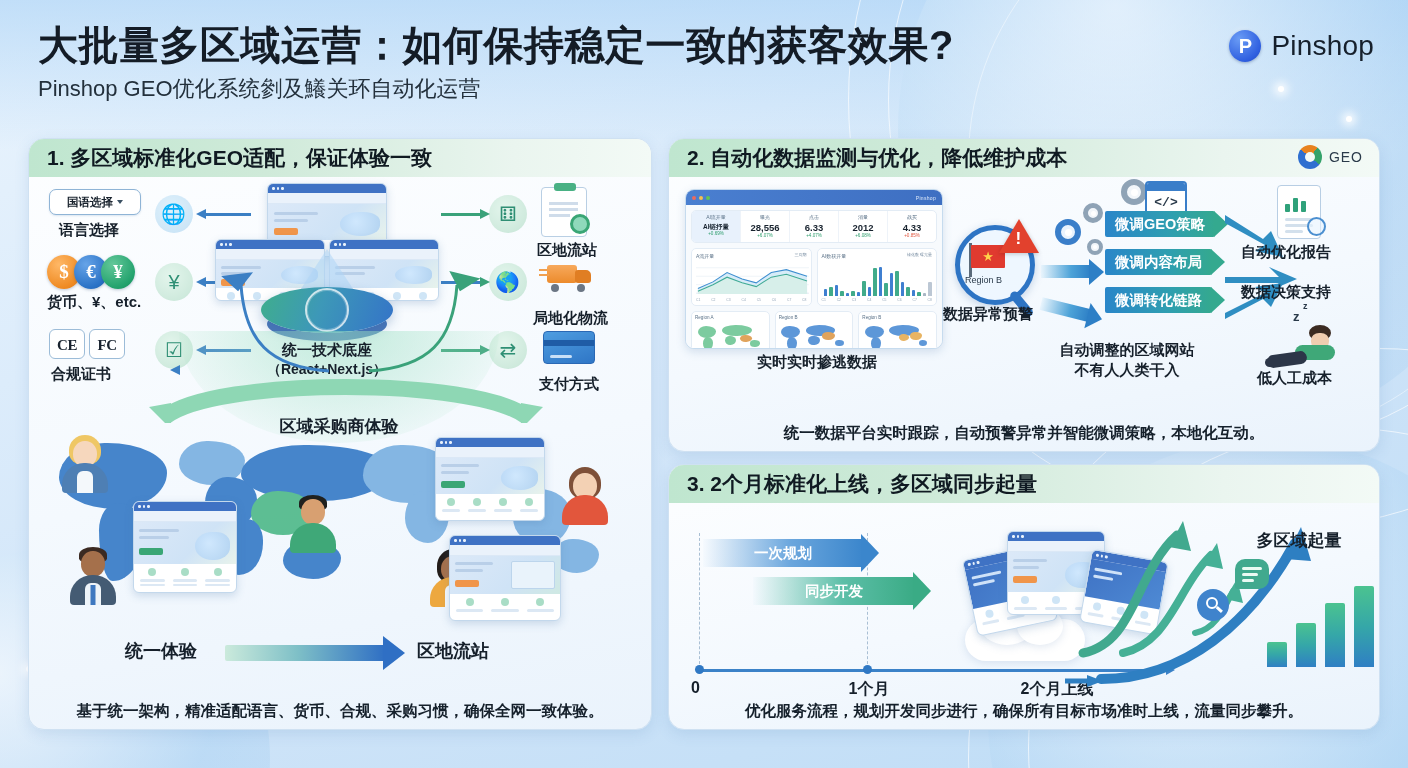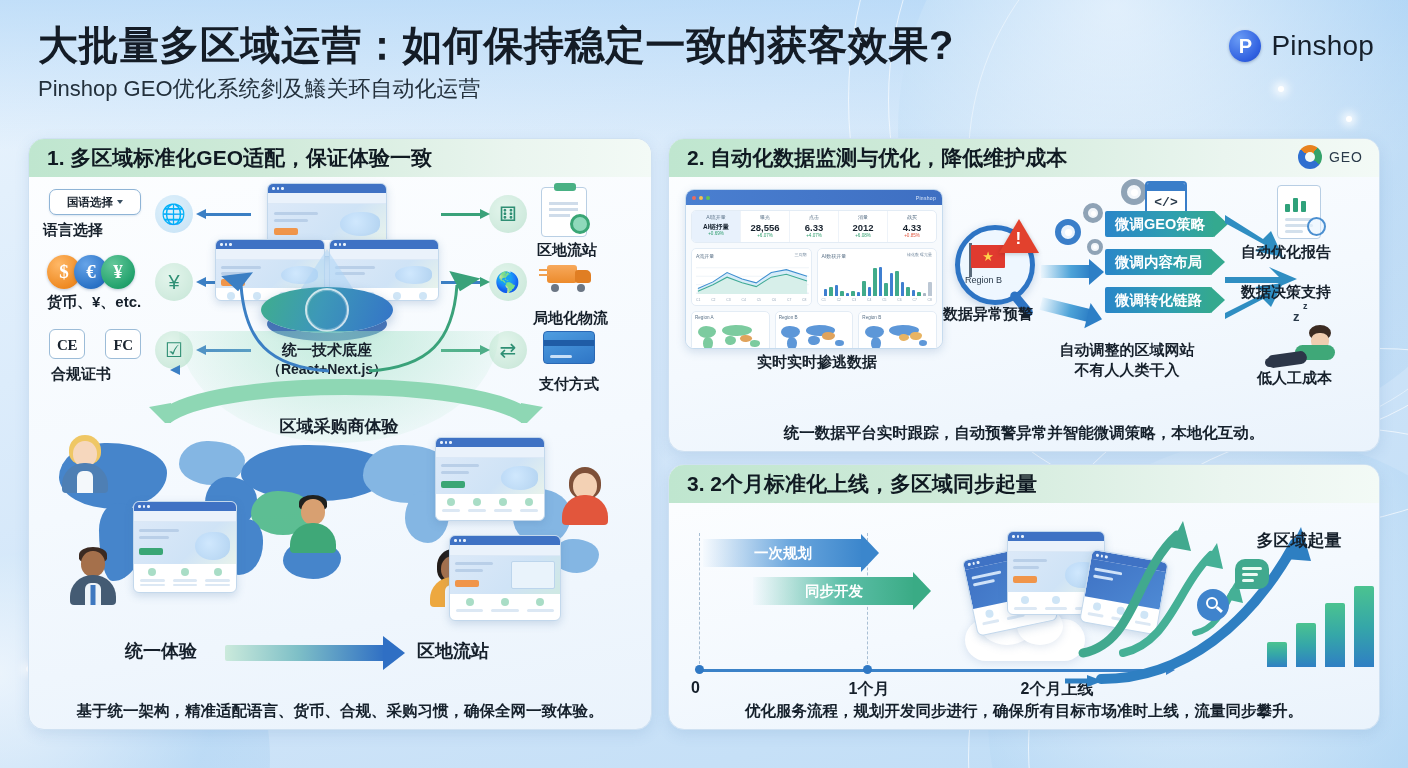--- a/index.html
+++ b/index.html
@@ -102,21 +102,21 @@
   .coin-row { position: absolute; left: 18px; top: 78px; display: flex; }
   .coin {
     width: 34px; height: 34px; border-radius: 50%; color: #fff;
     font: 700 19px/34px "Liberation Serif", serif; text-align: center;
     box-shadow: 0 1px 3px rgba(40,70,110,.3); margin-right: -7px;
   }
   .coin.o { background: radial-gradient(circle at 35% 28%, #ffb867, #ef8b23 70%, #d9761a); }
   .coin.b { background: radial-gradient(circle at 35% 28%, #66a4e8, #2a72c6 70%, #1f5da8); }
   .coin.g { background: radial-gradient(circle at 35% 28%, #63c89a, #23a26d 70%, #1a8658); }
 
-  .cert-row { position: absolute; left: 20px; top: 152px; display: flex; gap: 20px; }
+  .cert-row { position: absolute; left: 20px; top: 152px; display: flex; gap: 4px; }
   .cert {
     width: 36px; height: 30px; background: #fff; border: 1.5px solid #9cbcd8; border-radius: 6px;
     font: 700 15px/30px "Liberation Serif", serif; color: #1a2430; text-align: center; letter-spacing: -.5px;
   }
 
   .rnd-icon {
     position: absolute; width: 38px; height: 38px; border-radius: 50%;
     background: radial-gradient(circle at 40% 35%, #e3f5ec, #cfeadd 70%, #c2e4d4);
     display: flex; align-items: center; justify-content: center;
     color: #2f8f74; font-size: 20px;
@@ -350,21 +350,21 @@
 <section class="panel" id="panel1">
   <div class="panel-head">
     <h2>1. 多区域标准化GEO适配，保证体验一致</h2>
   </div>
   <div class="panel-body">
 
     <div class="select-chip">
       <span>国语选择</span>
       <span class="chev"></span>
     </div>
-    <div class="lbl" style="left:14px;top:44px;">语言选择</div>
+    <div class="lbl" style="left:30px;top:44px;">语言选择</div>
 
     <div class="coin-row">
       <div class="coin o">$</div>
       <div class="coin b">€</div>
       <div class="coin g">¥</div>
     </div>
     <div class="lbl" style="left:18px;top:116px;">货币、¥、etc.</div>
 
     <div class="cert-row">
       <div class="cert">CE</div>

